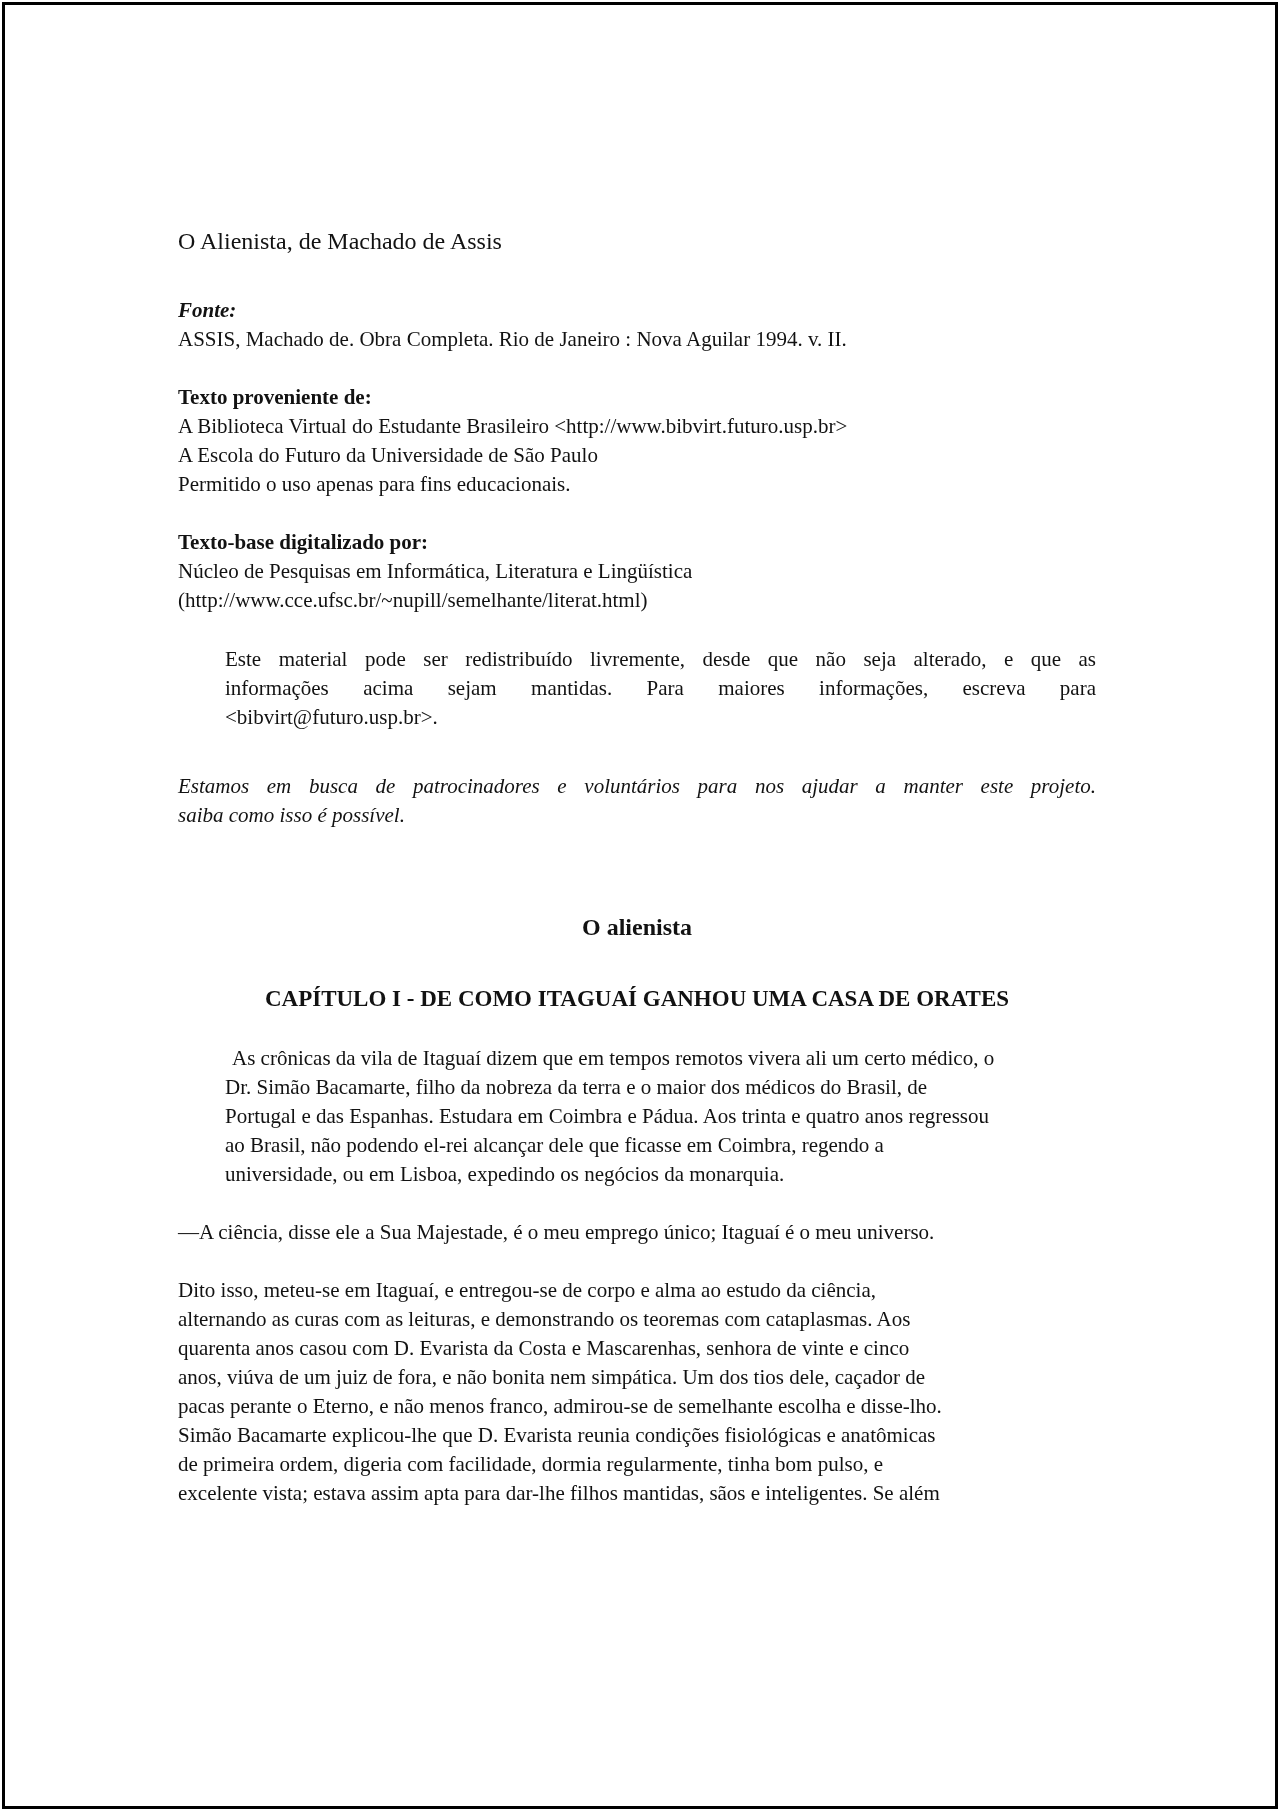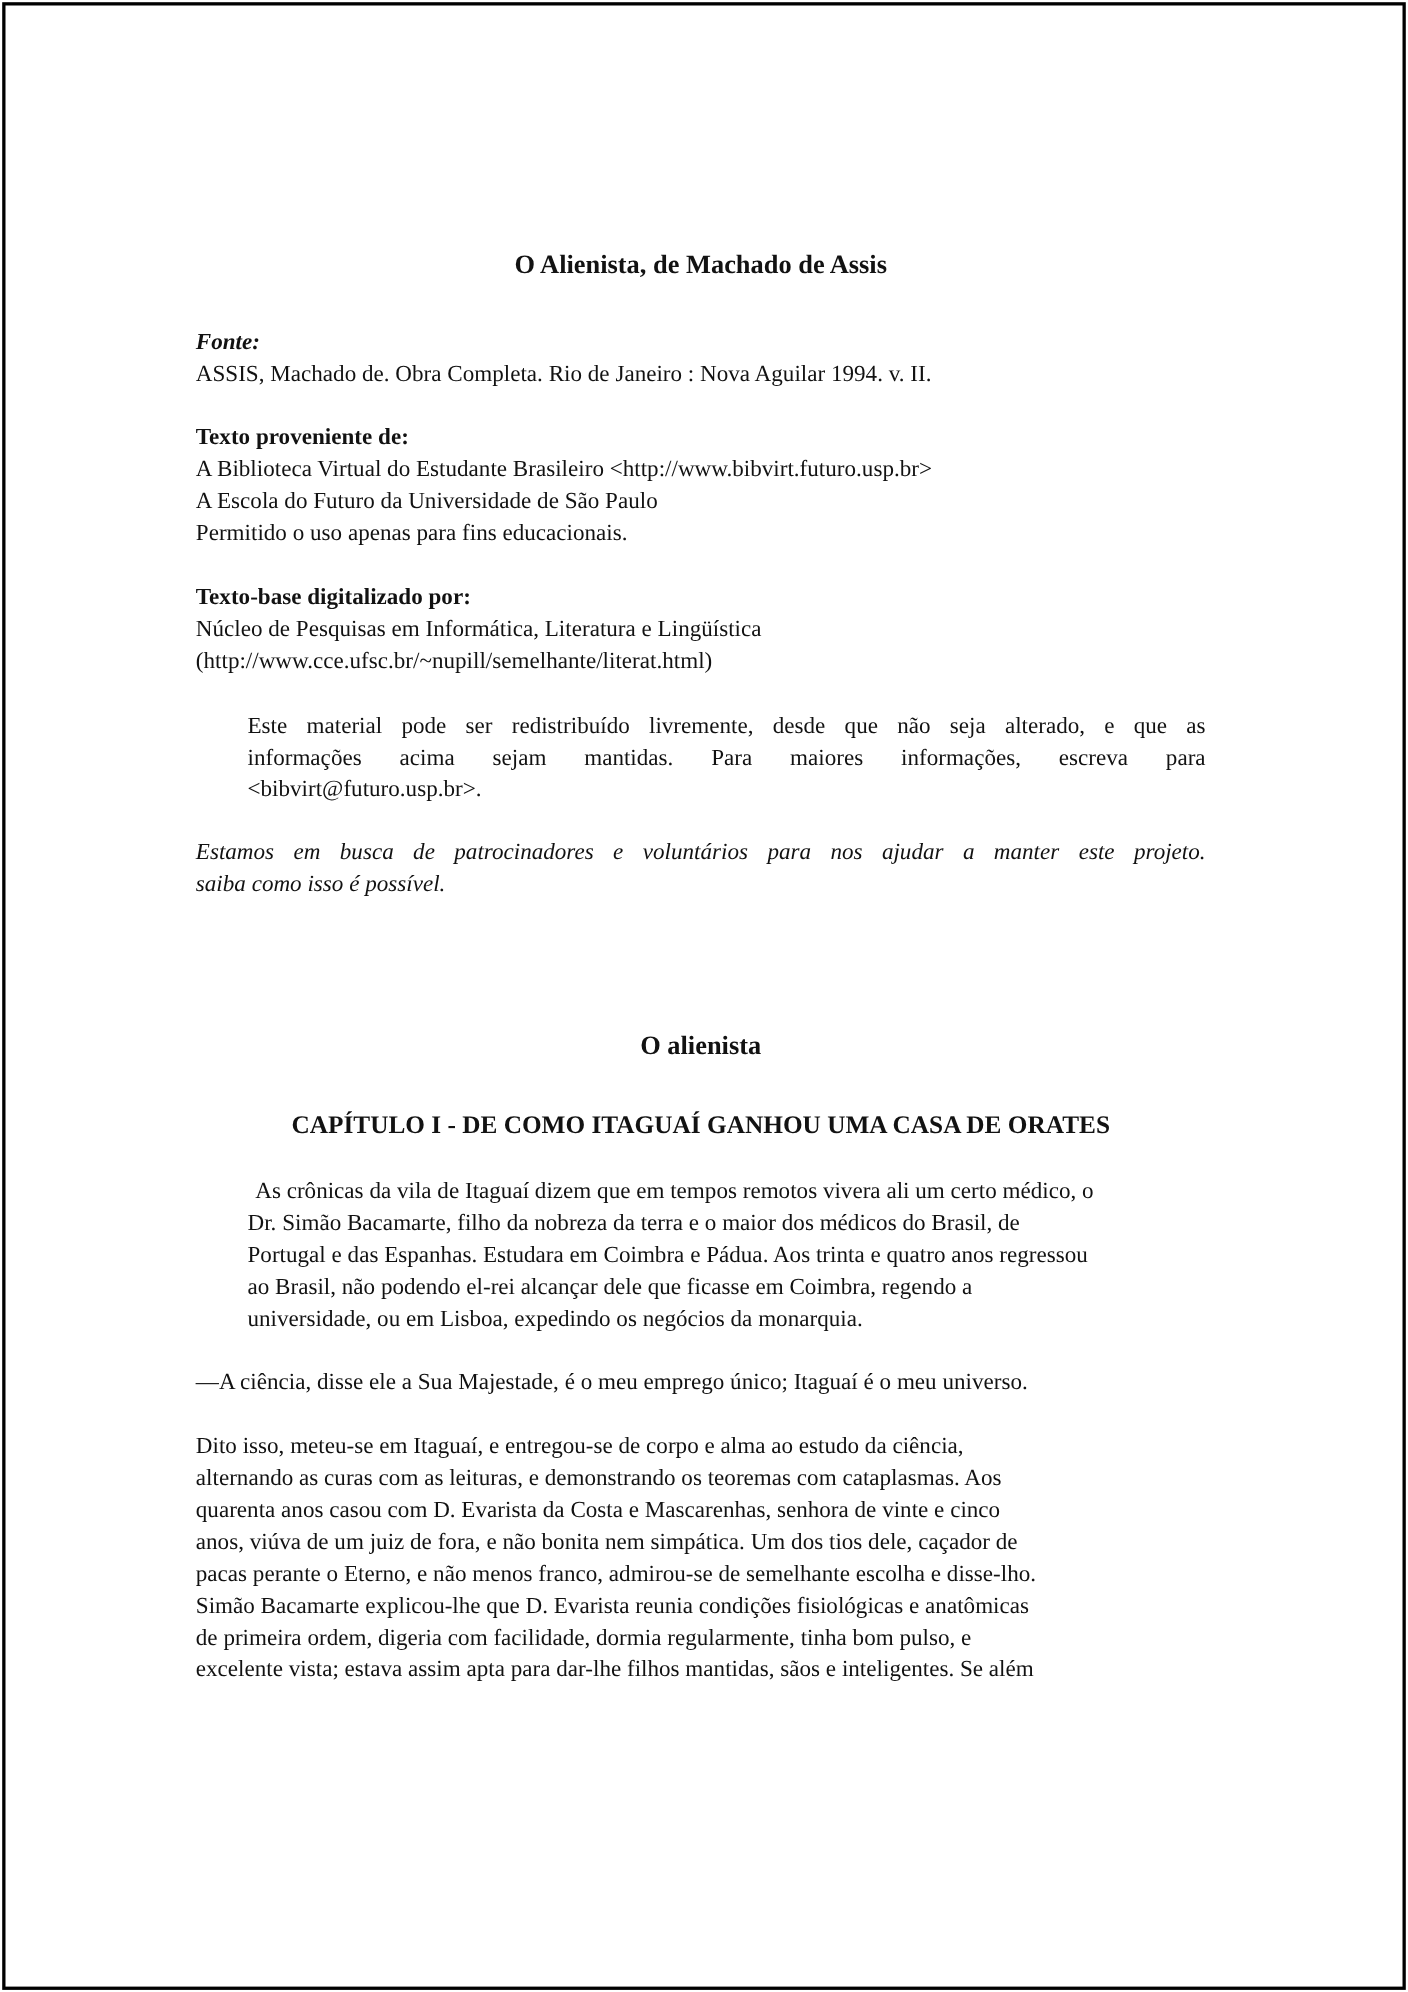--- a/index.html
+++ b/index.html
@@ -24,33 +24,32 @@
   .content {
     position: absolute;
     left: 178px;
     top: 226px;
     width: 918px;
     font-size: 21px;
     line-height: 29px;
   }
   .doc-title {
     font-size: 24px;
-    font-weight: bold;
+    font-weight: normal;
     line-height: 30px;
-    text-align: center;
   }
   .label {
     font-weight: bold;
   }
   .block-gap      { margin-top: 29px; }
-  .block-gap-sm   { margin-top: 28px; }
+  .block-gap-sm   { margin-top: 40px; }
   .block-gap-md   { margin-top: 30px; margin-left: 47px; }
   .gap-title      { margin-top: 40px; font-style: italic; }
   .book-title {
-    margin-top: 118px;
+    margin-top: 82px;
     font-size: 24px;
     font-weight: bold;
     line-height: 30px;
     text-align: center;
   }
   .chapter-title {
     margin-top: 42px;
     font-size: 23px;
     font-weight: bold;
     line-height: 30px;

